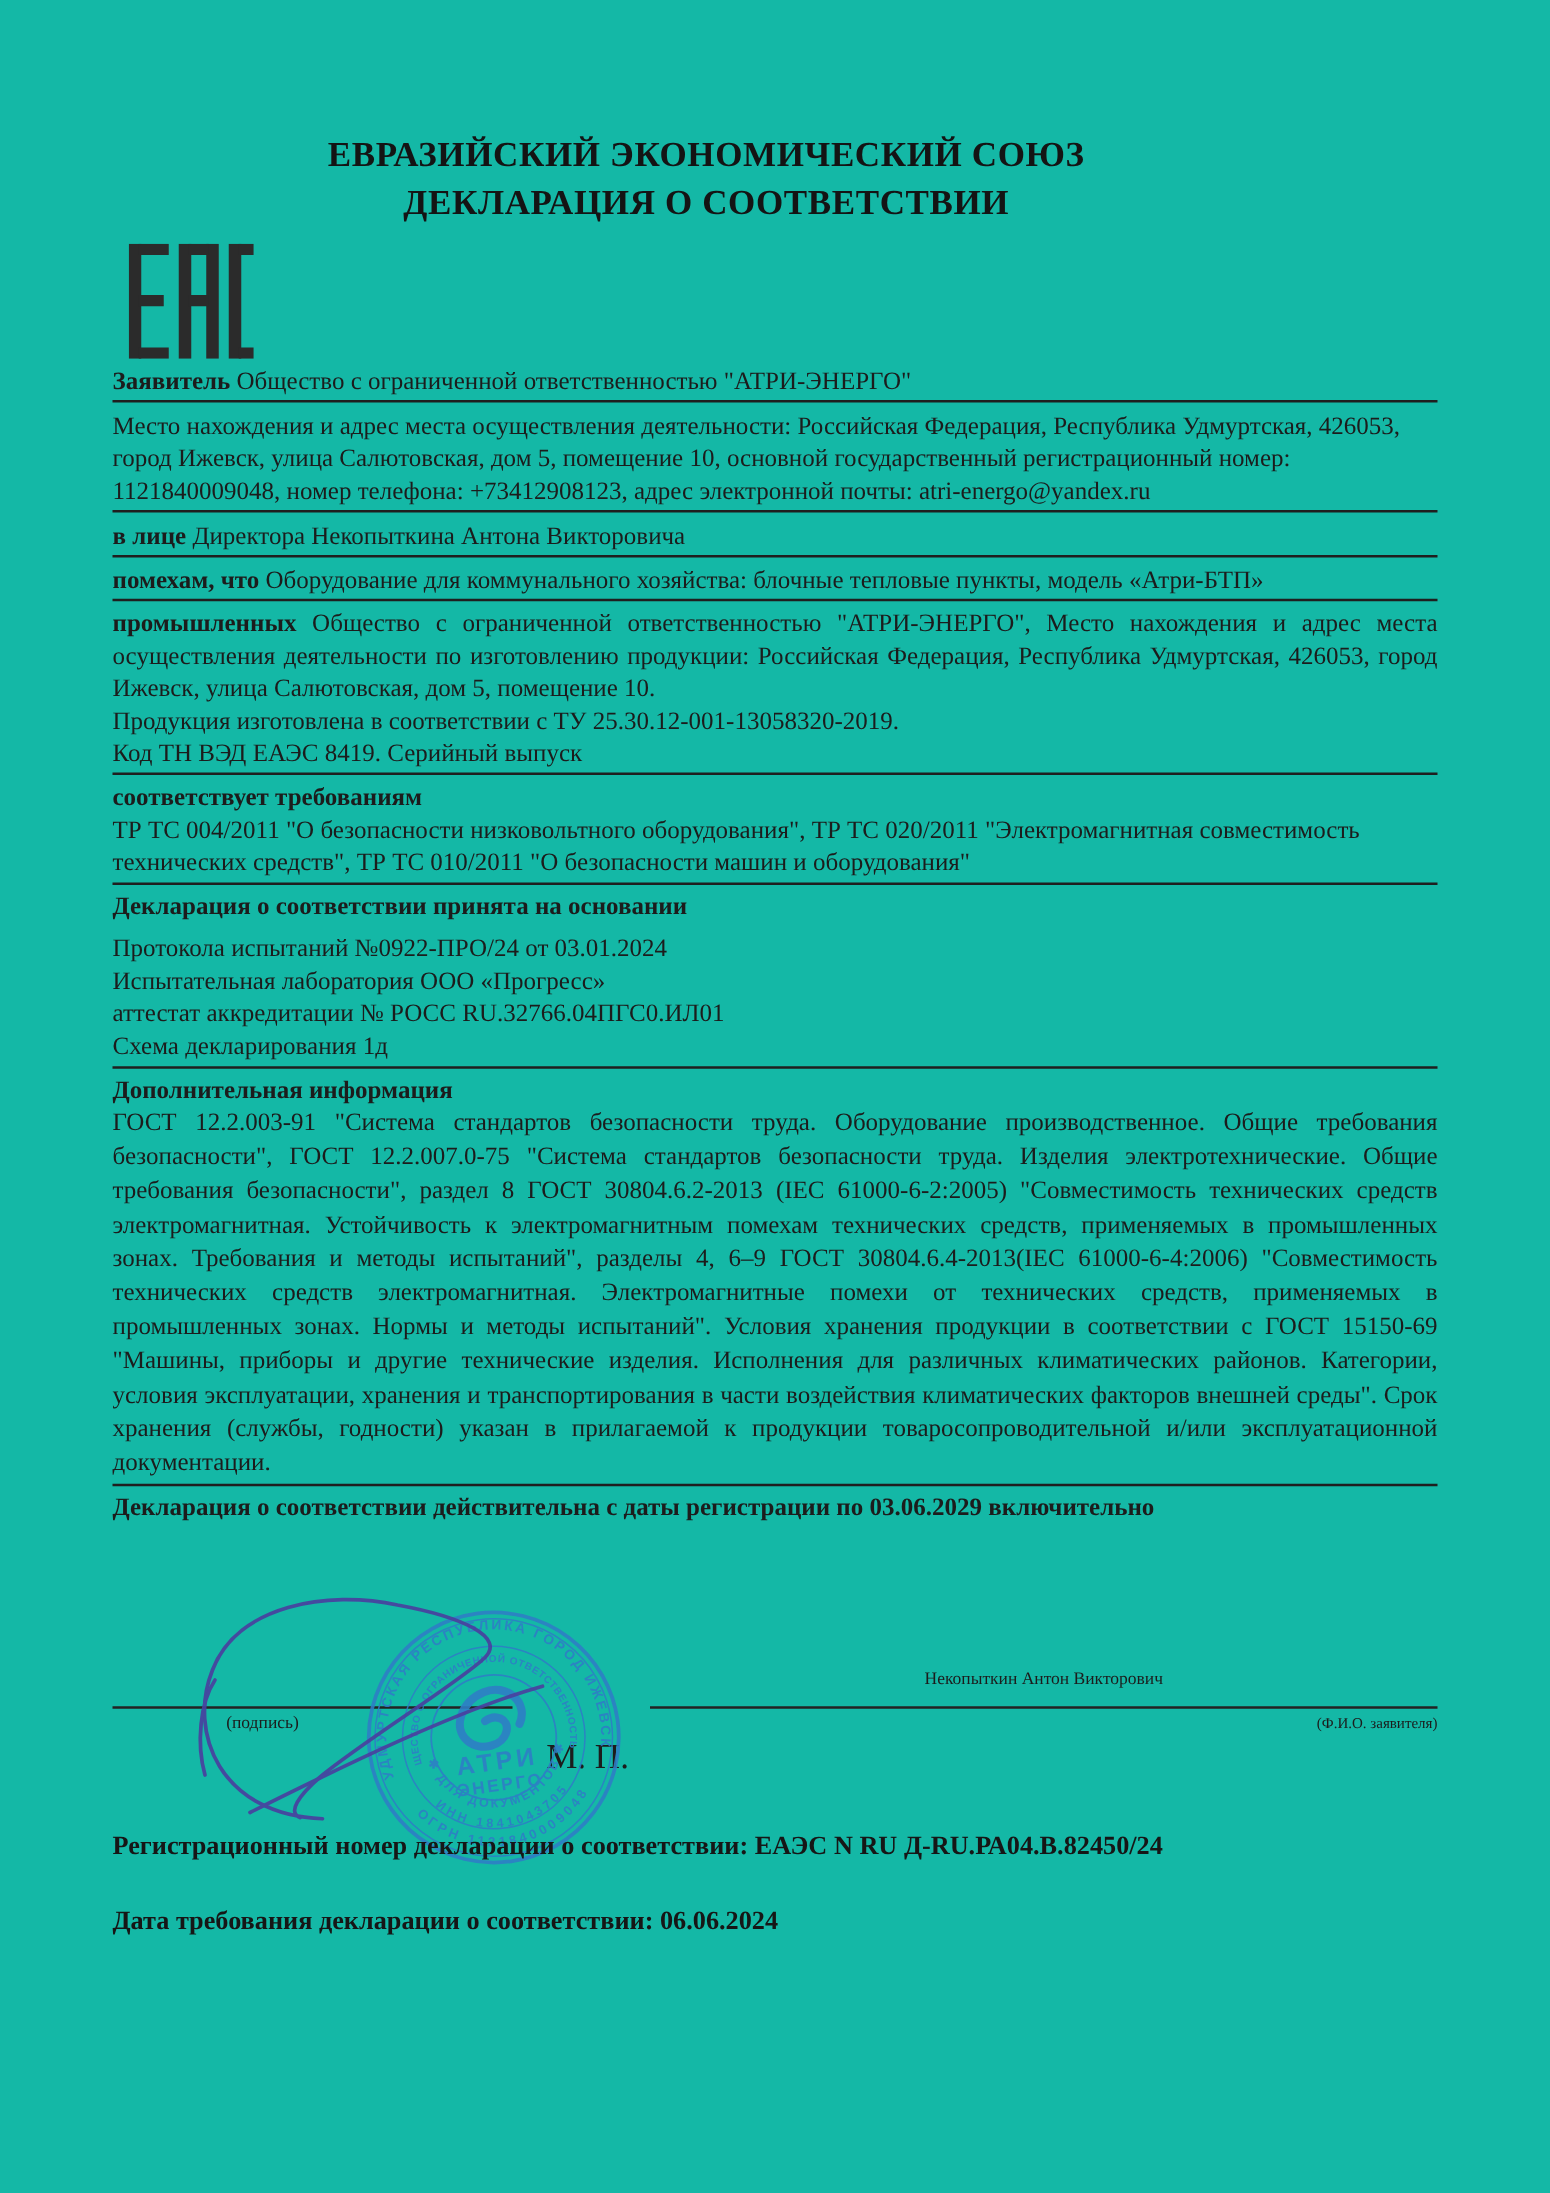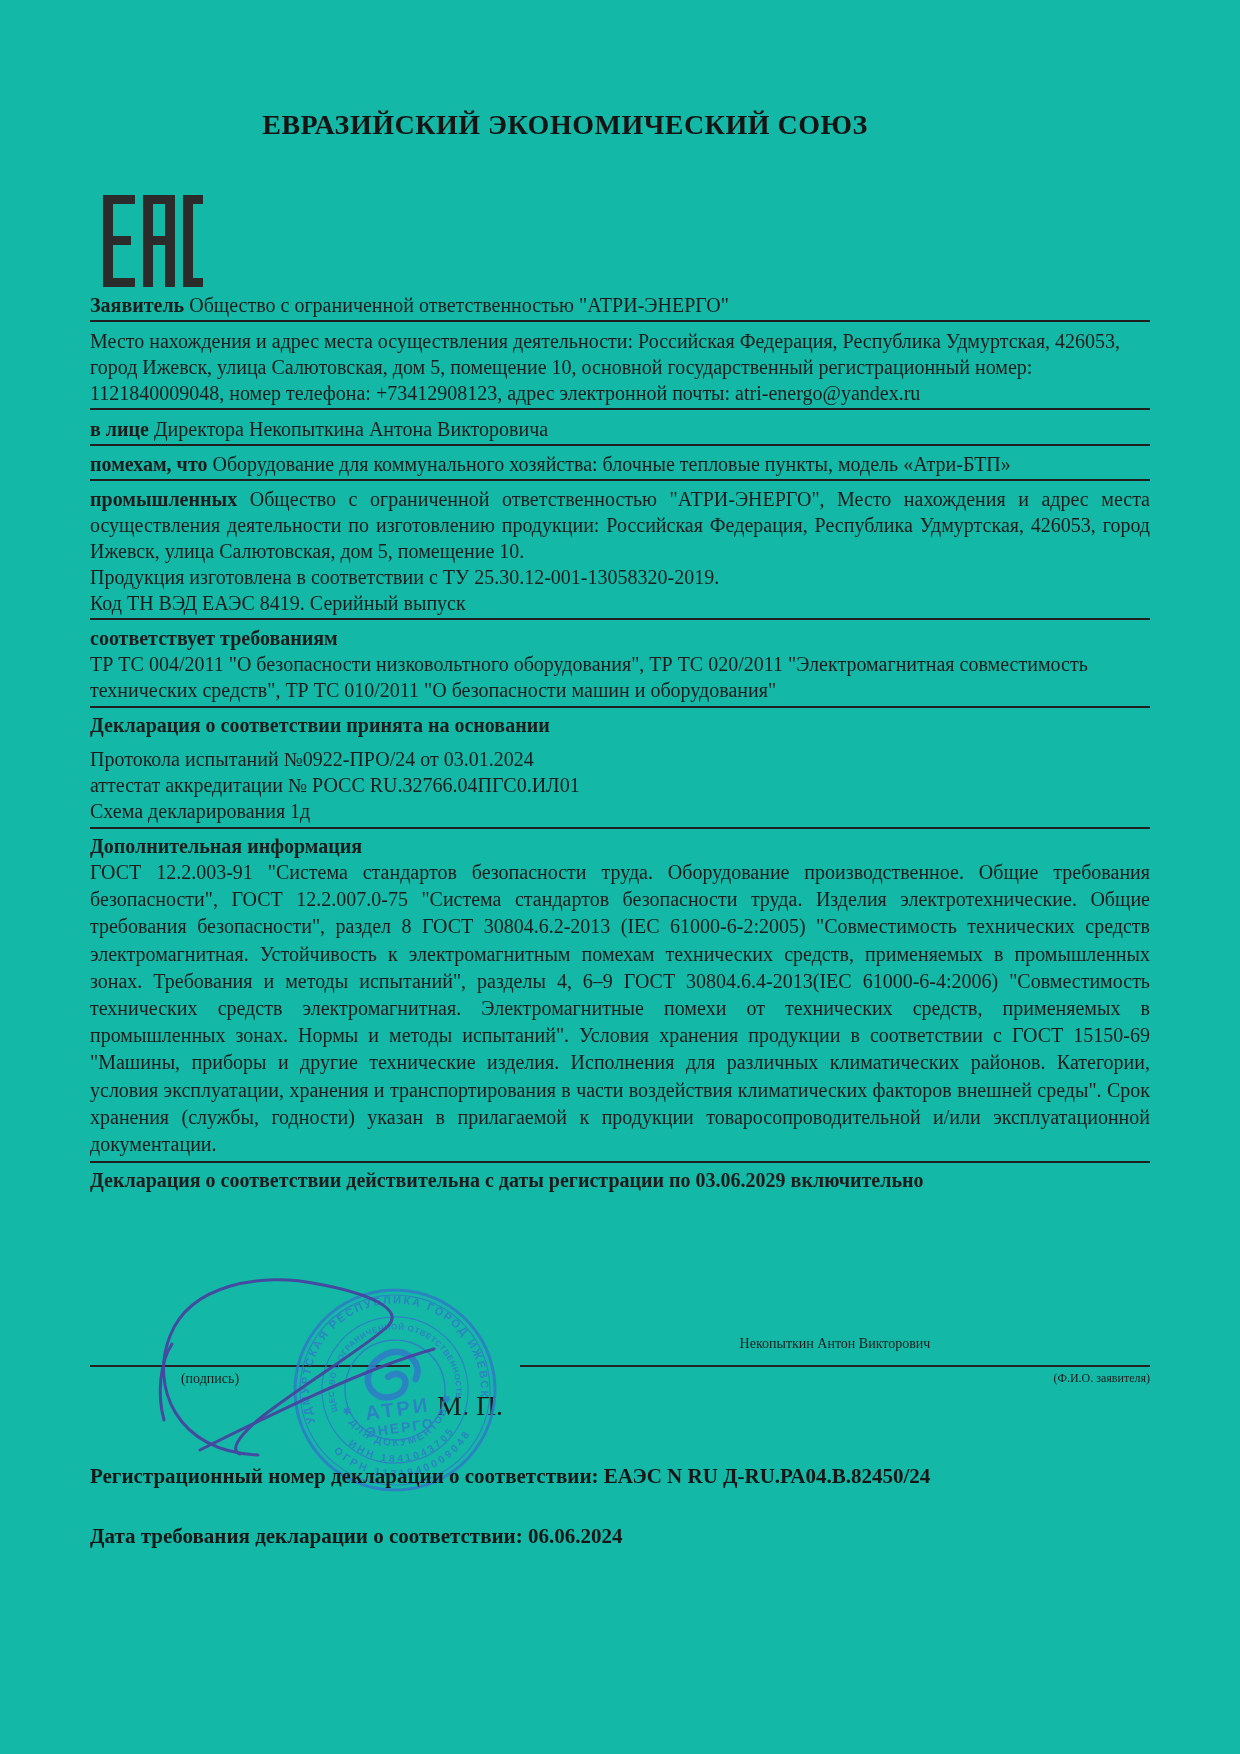--- a/index.html
+++ b/index.html
@@ -39,20 +39,21 @@
   .overlay { position:absolute; left:0; top:0; pointer-events:none; }
   .stamp-text { font-family:"Liberation Sans", sans-serif; font-weight:bold; }
 </style>
 </head>
 <body>
 
 <div class="page">
 
   <div class="title-block">
     <div class="title-line">ЕВРАЗИЙСКИЙ ЭКОНОМИЧЕСКИЙ СОЮЗ</div>
+    <div class="title-line">ДЕКЛАРАЦИЯ О СООТВЕТСТВИИ</div>
   </div>
 
   <svg class="eac-logo" width="100" height="92" viewBox="0 0 100 92">
     <g fill="#2b2b2b">
       <rect x="0" y="0" width="10" height="92"></rect>
         <rect x="8" y="0" width="24" height="9"></rect>
       <rect x="8" y="41" width="20" height="9"></rect>
         <rect x="8" y="83" width="24" height="9"></rect>
       <rect x="40" y="0" width="10" height="92"></rect>
         <rect x="62" y="0" width="10" height="92"></rect>
@@ -76,20 +77,21 @@
     <p class="jst"><span class="b">промышленных</span> <span>Общество с ограниченной ответственностью "АТРИ-ЭНЕРГО", Место нахождения и адрес места осуществления деятельности по изготовлению продукции: Российская Федерация, Республика Удмуртская, 426053, город Ижевск, улица Салютовская, дом 5, помещение 10.</span></p>
     <p>Продукция изготовлена в соответствии с ТУ 25.30.12-001-13058320-2019.</p>
     <p>Код ТН ВЭД ЕАЭС 8419. Серийный выпуск</p>
     <hr class="sec">
     <p class="b">соответствует требованиям</p>
     <p>ТР ТС 004/2011 "О безопасности низковольтного оборудования", ТР ТС 020/2011 "Электромагнитная совместимость технических средств", ТР ТС 010/2011 "О безопасности машин и оборудования"</p>
     <hr class="sec m3">
     <p class="b">Декларация о соответствии принята на основании</p>
     <div class="gap8">
       <p>Протокола испытаний №0922-ПРО/24 от 03.01.2024</p>
+      <p>Испытательная лаборатория ООО «Прогресс»</p>
       <p>аттестат аккредитации № РОСС RU.32766.04ПГС0.ИЛ01</p>
       <p>Схема декларирования 1д</p>
     </div>
     <hr class="sec m3">
     <p class="b">Дополнительная информация</p>
     <p class="jst addtext">ГОСТ 12.2.003-91 "Система стандартов безопасности труда. Оборудование производственное. Общие требования безопасности", ГОСТ 12.2.007.0-75 "Система стандартов безопасности труда. Изделия электротехнические. Общие требования безопасности", раздел 8 ГОСТ 30804.6.2-2013 (IEC 61000-6-2:2005) "Совместимость технических средств электромагнитная. Устойчивость к электромагнитным помехам технических средств, применяемых в промышленных зонах. Требования и методы испытаний", разделы 4, 6–9 ГОСТ 30804.6.4-2013(IEC 61000-6-4:2006) "Совместимость технических средств электромагнитная. Электромагнитные помехи от технических средств, применяемых в промышленных зонах. Нормы и методы испытаний". Условия хранения продукции в соответствии с ГОСТ 15150-69 "Машины, приборы и другие технические изделия. Исполнения для различных климатических районов. Категории, условия эксплуатации, хранения и транспортирования в части воздействия климатических факторов внешней среды". Срок хранения (службы, годности) указан в прилагаемой к продукции товаросопроводительной и/или эксплуатационной документации.</p>
     <hr class="sec m3">
     <p class="b">Декларация о соответствии действительна с даты регистрации по 03.06.2029 включительно</p>
   </div>
 

